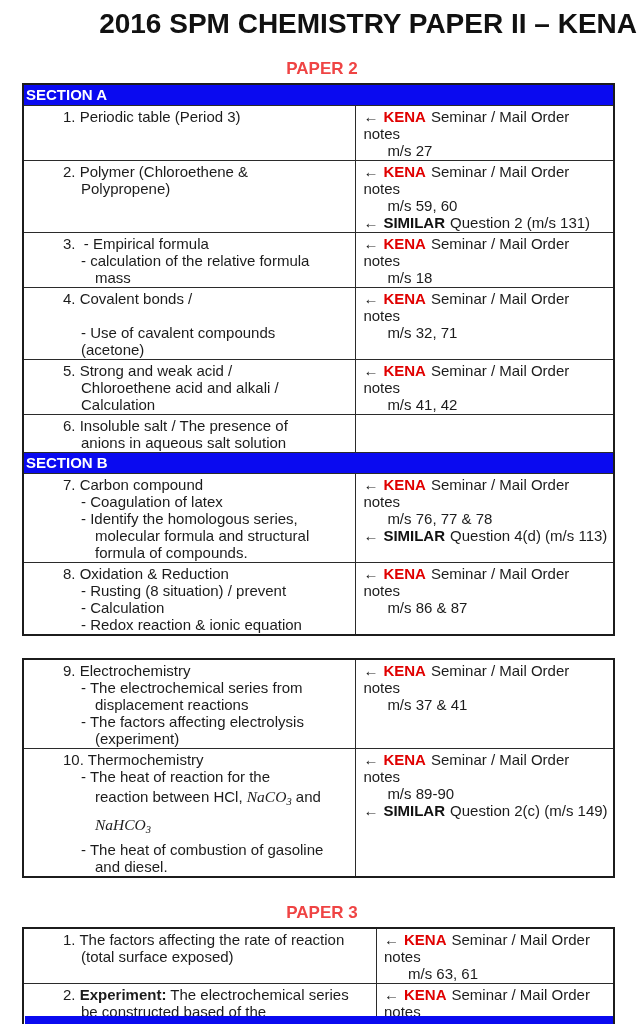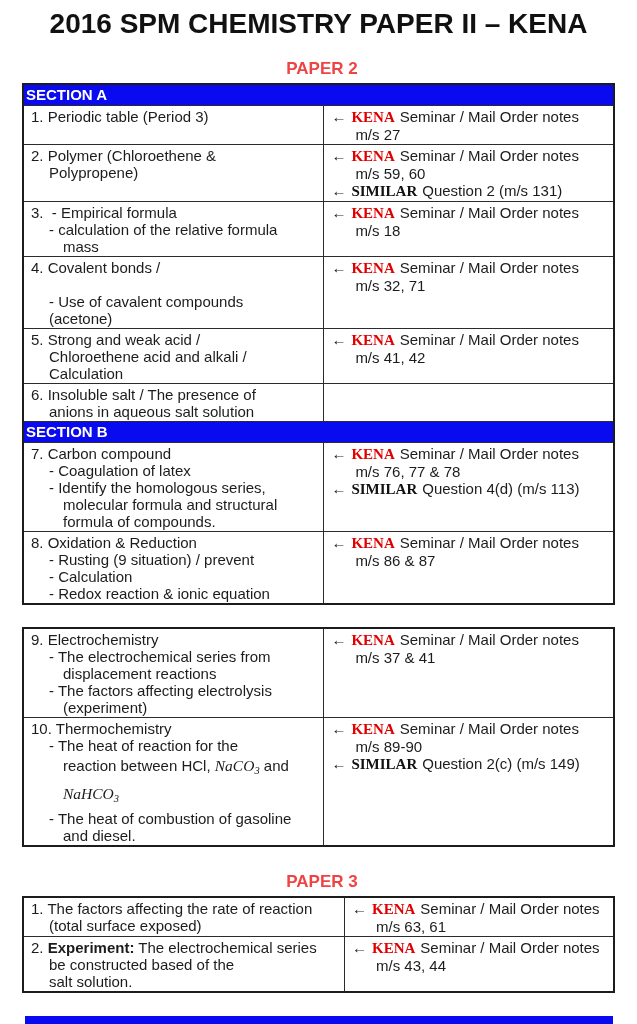--- a/index.html
+++ b/index.html
@@ -1,44 +1,44 @@
 <!DOCTYPE html>
 <html><head>
 <meta charset="utf-8">
 <style>
   html,body{margin:0;padding:0;}
   body{font-family:"Liberation Sans",sans-serif;background:#ffffff;}
   .page{position:relative;width:637px;height:1024px;overflow:hidden;background:#ffffff;
         --blue:#0a0af0;--red:#e00000;--line:#2b2b2b;}
-  .title{margin-top:8px;text-align:center;font-size:28px;font-weight:bold;color:#111;letter-spacing:0px;}
+  .title{margin-top:8px;text-align:right;font-size:28px;font-weight:bold;color:#111;letter-spacing:0px;}
   .content{margin-left:22px;width:593px;}
   .paper-heading{margin:0 0 4px 7px;font-size:17px;font-weight:bold;color:#ef4444;text-align:center;}
   .ph2{margin-top:19px;}
   .ph3{margin-top:25px;}
   .doc-table{border:2px solid #1c1c1c;background:#fff;}
   .gap1{height:22px;}
   .section-bar{background:var(--blue);color:#ffffff;font-weight:bold;font-size:15px;
                padding:2px 0 2px 2px;border-bottom:1px solid var(--line);line-height:16px;}
   .t-row{display:flex;align-items:stretch;border-bottom:1px solid var(--line);}
   .t-row:last-child{border-bottom:none;}
   .cell{box-sizing:border-box;padding:2px 3px 1px 6px;}
-  .cell-left{border-right:1px solid var(--line);}
+  .cell-left{border-right:1px solid var(--line);margin-left:32px;}
   .cell-right{flex:1;padding-left:7px;}
   .line{white-space:pre-wrap;font-size:15px;line-height:17px;color:#1c1c1c;}
   .ind0{padding-left:1px;}
   .ind1{padding-left:19px;}
   .ind2{padding-left:33px;}
   .formula-line{line-height:23px;}
   .formula{font-family:"Liberation Serif",serif;font-style:italic;font-size:15.5px;}
   .formula.sub{font-size:10.5px;vertical-align:-3px;}
   .bold{font-weight:bold;}
   .note-line{white-space:pre-wrap;font-size:15px;line-height:17px;color:#1c1c1c;}
   .note-line.cont{padding-left:24px;}
   .arrow{font-weight:bold;margin-right:5px;}
-  .tag{font-weight:bold;margin-right:5px;font-family:Liberation Serif, serif;}
+  .tag{font-weight:bold;margin-right:5px;}
   .tag-kena{color:var(--red);}
   .tag-similar{color:#111;}
   .cutoff{position:absolute;left:25px;width:588px;bottom:0;height:8px;background:var(--blue);}
 </style>
 </head>
 <body>
 
 <div class="page" style="--blue: #0a0af0; --red: #e00000;">
   <div class="title">2016 SPM CHEMISTRY PAPER II – KENA</div>
   <div class="content">
@@ -118,21 +118,21 @@
             </div>
             <div class="cell cell-right">
               <div class="note-line"><span class="arrow">←</span><span class="tag tag-kena">KENA</span><span>Seminar / Mail Order notes</span></div>
               <div class="note-line cont"><span>m/s 76, 77 &amp; 78</span></div>
               <div class="note-line"><span class="arrow">←</span><span class="tag tag-similar">SIMILAR</span><span>Question 4(d) (m/s 113)</span></div>
             </div>
           </div>
           <div class="t-row">
             <div class="cell cell-left" style="width: 51%;">
               <div class="line ind0">8. Oxidation &amp; Reduction</div>
-              <div class="line ind1">- Rusting (9 situation) / prevent</div>
+              <div class="line ind1">- Rusting (8 situation) / prevent</div>
               <div class="line ind1">- Calculation</div>
               <div class="line ind1">- Redox reaction &amp; ionic equation</div>
             </div>
             <div class="cell cell-right">
               <div class="note-line"><span class="arrow">←</span><span class="tag tag-kena">KENA</span><span>Seminar / Mail Order notes</span></div>
               <div class="note-line cont"><span>m/s 86 &amp; 87</span></div>
             </div>
           </div>
         </div>
       </div>

